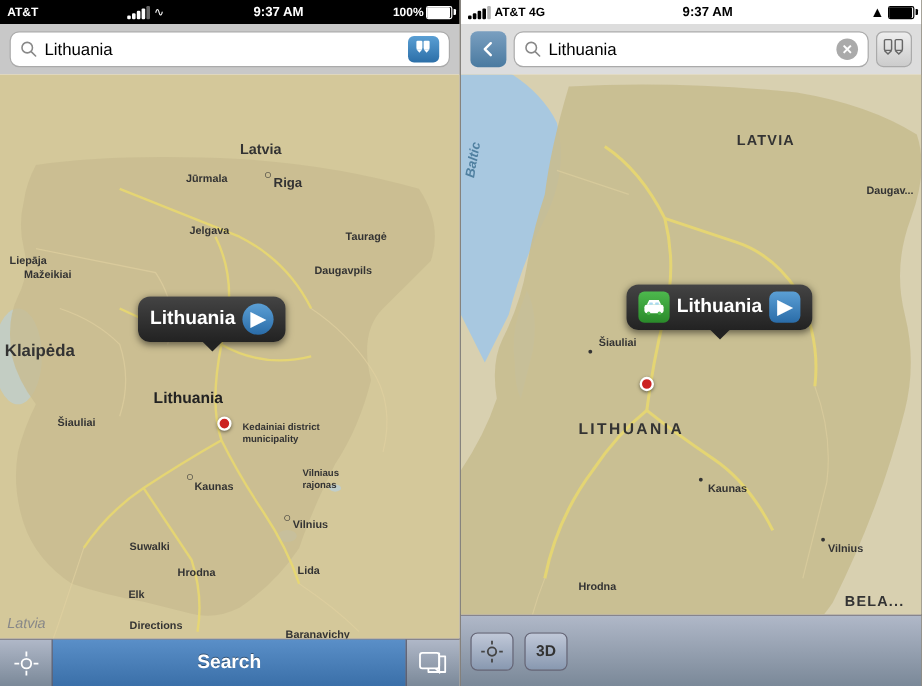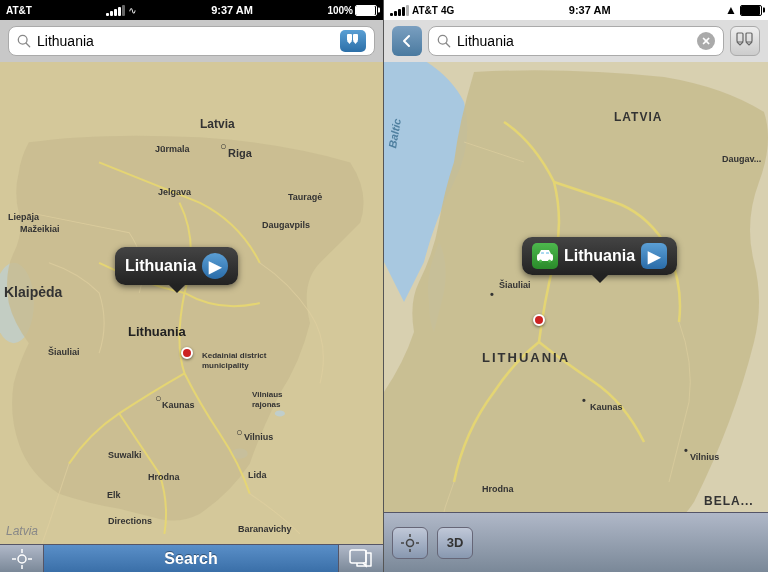--- a/index.html
+++ b/index.html
@@ -242,21 +242,21 @@
       width: 12px;
       height: 12px;
       background: #cc2222;
       border-radius: 50%;
       border: 2px solid #fff;
       box-shadow: 0 1px 3px rgba(0,0,0,0.5);
     }
 
     
     .toolbar-left {
-      height: 28px;
+      height: 40px;
       background: linear-gradient(to bottom, #b0b8c8, #7a8898);
       display: flex;
       align-items: center;
       border-top: 1px solid #556;
       flex-shrink: 0;
     }
 
     .toolbar-gps-btn {
       width: 44px;
       height: 100%;

